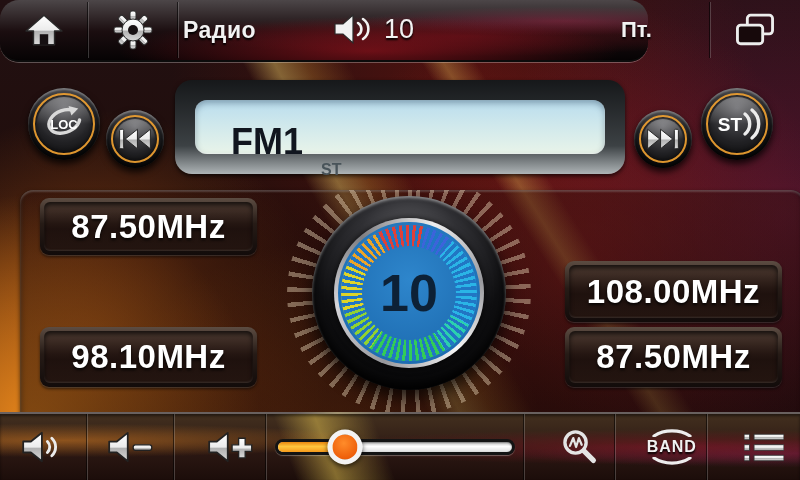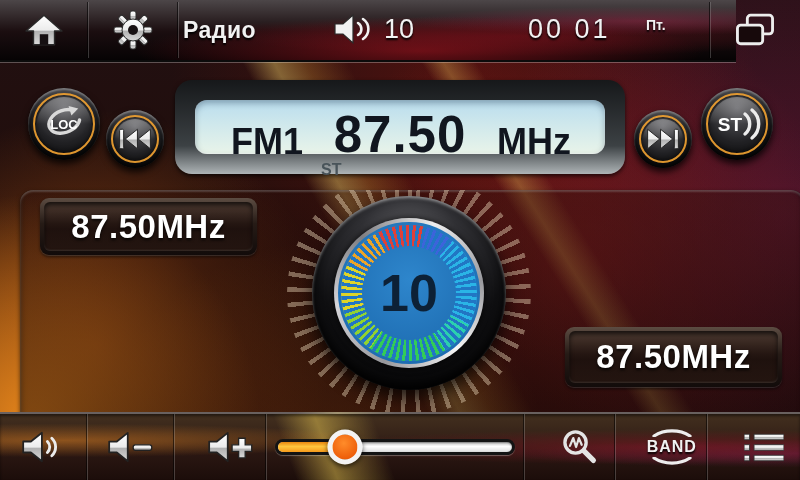--- a/index.html
+++ b/index.html
@@ -16,36 +16,37 @@
       radial-gradient(circle at 72% 55%, rgba(160,30,30,0.5), rgba(0,0,0,0) 42%),
       radial-gradient(circle at 98% 45%, rgba(150,30,95,0.4), rgba(0,0,0,0) 36%),
       radial-gradient(circle at 58% 18%, rgba(110,20,15,0.6), rgba(0,0,0,0) 48%),
       linear-gradient(180deg,#221012 0%, #200d09 55%, #1a0b07 100%);
   }
   svg{display:block;}
   svg text{font-family:"Liberation Sans",sans-serif;}
 
   
   .topbar{
-    position:absolute;left:0;top:0;width:736px;height:62px;
+    position:absolute;left:0;top:0;width:648px;height:62px;
     background:
       radial-gradient(ellipse at 57% 85%, rgba(155,20,30,0.65), rgba(0,0,0,0) 48%),
       radial-gradient(ellipse at 87% 35%, rgba(200,45,90,0.35), rgba(0,0,0,0) 26%),
       radial-gradient(ellipse at 72% 60%, rgba(120,15,25,0.5), rgba(0,0,0,0) 40%),
       linear-gradient(180deg,#4c4648 0%, #1b0e10 52%, #060304 100%);
     border-bottom:2px solid #0b0b0b;
     box-shadow:0 1px 0 rgba(255,255,255,0.28);
+    border-radius:19px;
   }
   .tb-btn{position:absolute;top:0;height:60px;display:flex;align-items:center;justify-content:center;}
   .tb-sep{position:absolute;top:2px;width:1px;height:56px;background:rgba(170,170,170,0.3);box-shadow:-1px 0 0 rgba(0,0,0,0.6);}
   .tb-title{position:absolute;left:183px;top:17px;font-size:23px;font-weight:bold;letter-spacing:0.5px;text-shadow:0 2px 2px #000;}
   .tb-vol{position:absolute;left:333px;top:12px;display:flex;align-items:center;gap:9px;}
   .tb-volnum{font-size:27px;text-shadow:0 2px 2px #000;}
   .tb-time{position:absolute;left:528px;top:14px;font-size:27px;letter-spacing:3px;text-shadow:0 2px 2px #000;}
-  .tb-day{position:absolute;left:646px;top:17px;font-size:14px;font-weight:bold;text-shadow:0 2px 2px #000;}
+  .tb-day{position:absolute;left:621px;top:17px;font-size:22px;font-weight:bold;text-shadow:0 2px 2px #000;}
 
   
   .lcd-bezel{
     position:absolute;left:175px;top:80px;width:450px;height:94px;border-radius:17px;
     background:linear-gradient(180deg,#16181a,#3c4144 70%,#aeb4b6);
     box-shadow:0 2px 4px rgba(0,0,0,0.7);
     padding:20px;
   }
   .lcd{
     position:relative;width:100%;height:100%;border-radius:12px;color:#11161f;
@@ -216,39 +217,36 @@
       <span>
         <svg width="42" height="34" viewBox="0 0 42 34">
           <path d="M2 12 H10 L20 3 V31 L10 22 H2 Z" fill="#f2f2f2" stroke="#2a2a2a" stroke-width="1.2"></path>
           <path d="M25 11 a7 7 0 0 1 0 12" fill="none" stroke="#f2f2f2" stroke-width="2.6" stroke-linecap="round"></path>
           <path d="M30 7 a12 12 0 0 1 0 20" fill="none" stroke="#f2f2f2" stroke-width="2.6" stroke-linecap="round"></path>
         </svg>
       </span>
       <span class="tb-volnum">10</span>
     </div>
 
-    <div class="tb-time">00 01</div>
     <div class="tb-day">Пт.</div>
 
     <div class="tb-sep" style="left:710px;"></div>
     <div class="tb-btn" style="left:710px;width:90px;">
       <span>
         <svg width="40" height="34" viewBox="0 0 36 31">
           <rect x="11" y="2" width="23" height="17" rx="3" fill="none" stroke="#ededed" stroke-width="2.6"></rect>
           <rect x="2" y="11" width="23" height="17" rx="3" fill="#17090b" stroke="#ededed" stroke-width="2.6"></rect>
         </svg>
       </span>
     </div>
   </div>
 
   <div class="lcd-bezel">
     <div class="lcd">
       <span class="lcd-band">FM1</span>
-      <span class="lcd-freq">87.50</span>
-      <span class="lcd-unit">MHz</span>
       <span class="lcd-st">ST</span>
     </div>
   </div>
 
   <div class="cbtn btn-loc">
     <span>
       <svg width="52" height="52" viewBox="0 0 52 52">
         <g transform="rotate(-22 26 26)">
           <path d="M40 17 A16 11 0 1 0 42 28" fill="none" stroke="#d9d9d9" stroke-width="3.4" stroke-linecap="round"></path>
           <path d="M37 11 L45 17 L36 21 Z" fill="#d9d9d9"></path>
@@ -291,20 +289,26 @@
       </svg>
     </span>
   </div>
 
   <div class="panel">
     <div class="dash-ring"></div>
 
     <div class="preset pl row1">
       <div class="preset-face">87.50MHz</div>
     </div>
+    <div class="preset pl row3">
+      <div class="preset-face">98.10MHz</div>
+    </div>
+    <div class="preset pr row2">
+      <div class="preset-face">108.00MHz</div>
+    </div>
     <div class="preset pr row3">
       <div class="preset-face">87.50MHz</div>
     </div>
 
     <div class="knob">
       <div class="knob-ring">
         <div class="knob-face">
           <div class="tick-rainbow"></div>
           <div class="tick-slices"></div>
           <div class="knob-center">10</div>

